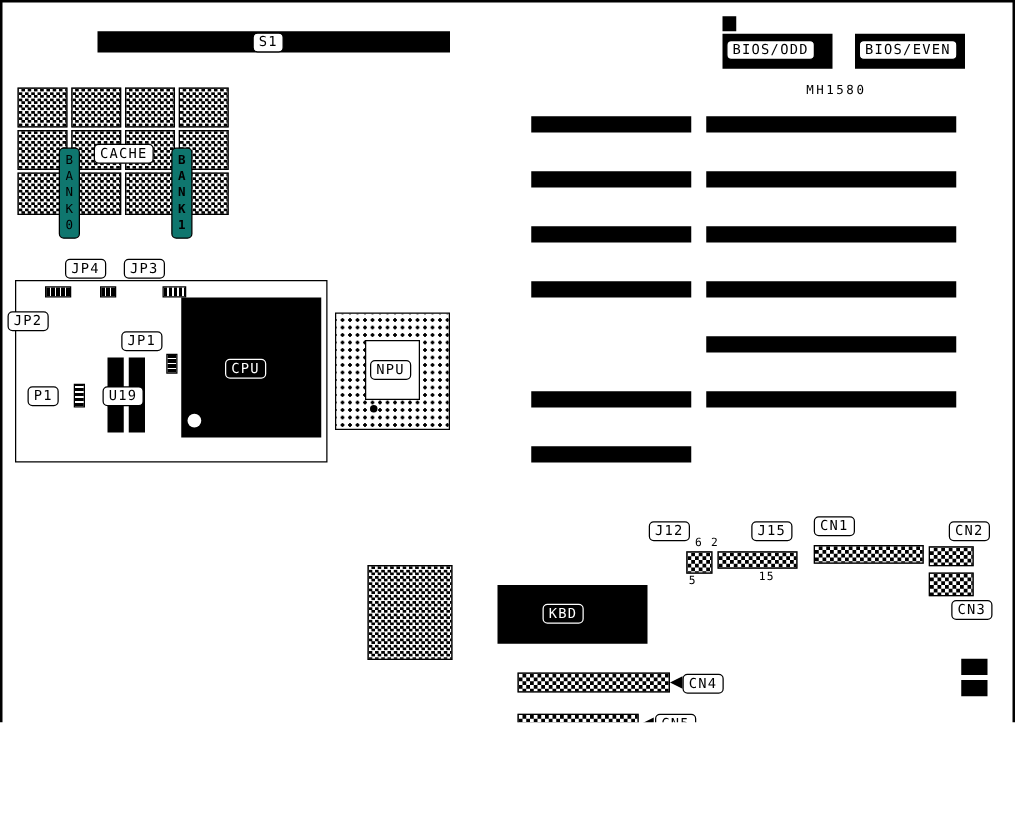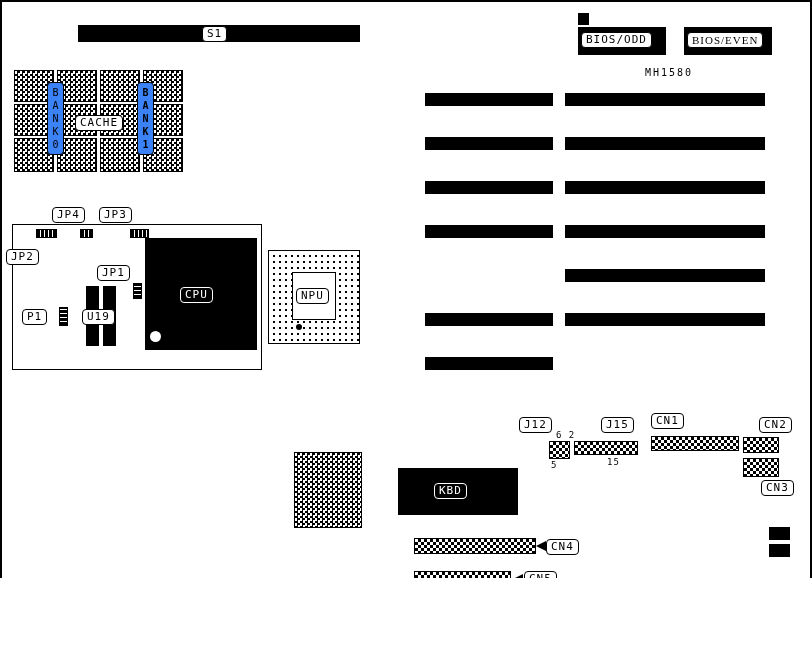--- a/index.html
+++ b/index.html
@@ -4,23 +4,23 @@
 <style>
   html,body{margin:0;padding:0;background:#fff;}
   #screen{position:relative;width:812px;height:578px;background:#ffffff;overflow:hidden;
           font-family:"DejaVu Sans Mono",monospace;color:#000;}
   .abs{position:absolute;box-sizing:border-box;}
   .blk{position:absolute;background:#000;box-sizing:border-box;}
   .lbl{position:absolute;box-sizing:border-box;background:#fff;border:1px solid #000;border-radius:4px;
        font-size:11px;letter-spacing:1px;line-height:14px;text-align:center;padding:0 4px;height:16px;
        white-space:nowrap;}
   .lbl-dark{background:#000;border-color:#fff;color:#fff;}
-  .vlbl{position:absolute;box-sizing:border-box;background:#3b82f6;border:1px solid #000;border-radius:4px;
+  .vlbl{position:absolute;box-sizing:border-box;background:#0f766e;border:1px solid #000;border-radius:4px;
         font-size:10px;line-height:13px;text-align:center;word-break:break-all;padding:3px 2px;width:17px;
-        letter-spacing:0;}
+        letter-spacing:0;margin-top:36px;}
   .checker{position:absolute;box-sizing:border-box;border:1px solid #000;background-color:#888;
            background-image:repeating-conic-gradient(#000 0% 25%, #fff 0% 50%);background-size:5px 5px;}
   .pins{position:absolute;box-sizing:border-box;border:1px solid #000;background-color:#888;
         background-image:repeating-conic-gradient(#000 0% 25%, #fff 0% 50%);background-size:6px 6px;}
   .socket{position:absolute;box-sizing:border-box;border:1px solid #000;background-color:#fff;
           background-image:radial-gradient(#000 1.3px, transparent 1.4px);background-size:6px 6px;
           background-position:2px 2px;}
   .outline{position:absolute;box-sizing:border-box;border:1px solid #000;background:#fff;}
   .pin-num{position:absolute;font-size:9px;letter-spacing:1px;}
   .stripes-h{position:absolute;box-sizing:border-box;border:1px solid #000;
@@ -39,21 +39,21 @@
   <div class="blk" style="left:419px;top:618px;width:393px;height:2px;"></div>
   <div class="blk" style="left:419px;top:618px;width:2px;height:36px;"></div>
 
   <div class="blk" style="left:78px;top:25px;width:282px;height:17px;"></div>
   <div class="lbl" style="left:202px;top:26px;">S1</div>
 
   <div class="blk" style="left:578px;top:13px;width:11px;height:12px;"></div>
   <div class="blk" style="left:578px;top:27px;width:88px;height:28px;"></div>
   <div class="lbl" style="left:581px;top:32px;">BIOS/ODD</div>
   <div class="blk" style="left:684px;top:27px;width:88px;height:28px;"></div>
-  <div class="lbl" style="left:687px;top:32px;font-family:Liberation Serif, serif;">BIOS/EVEN</div>
+  <div class="lbl" style="left:687px;top:32px;">BIOS/EVEN</div>
   <div class="abs" style="left:645px;top:67px;font-size:10px;letter-spacing:2px;">MH1580</div>
 
   <div class="checker" style="left:14px;top:70px;width:40px;height:32px;"></div>
   <div class="checker" style="left:57px;top:70px;width:40px;height:32px;"></div>
   <div class="checker" style="left:100px;top:70px;width:40px;height:32px;"></div>
   <div class="checker" style="left:143px;top:70px;width:40px;height:32px;"></div>
   <div class="checker" style="left:14px;top:104px;width:40px;height:32px;"></div>
   <div class="checker" style="left:57px;top:104px;width:40px;height:32px;"></div>
   <div class="checker" style="left:100px;top:104px;width:40px;height:32px;"></div>
   <div class="checker" style="left:143px;top:104px;width:40px;height:32px;"></div>

